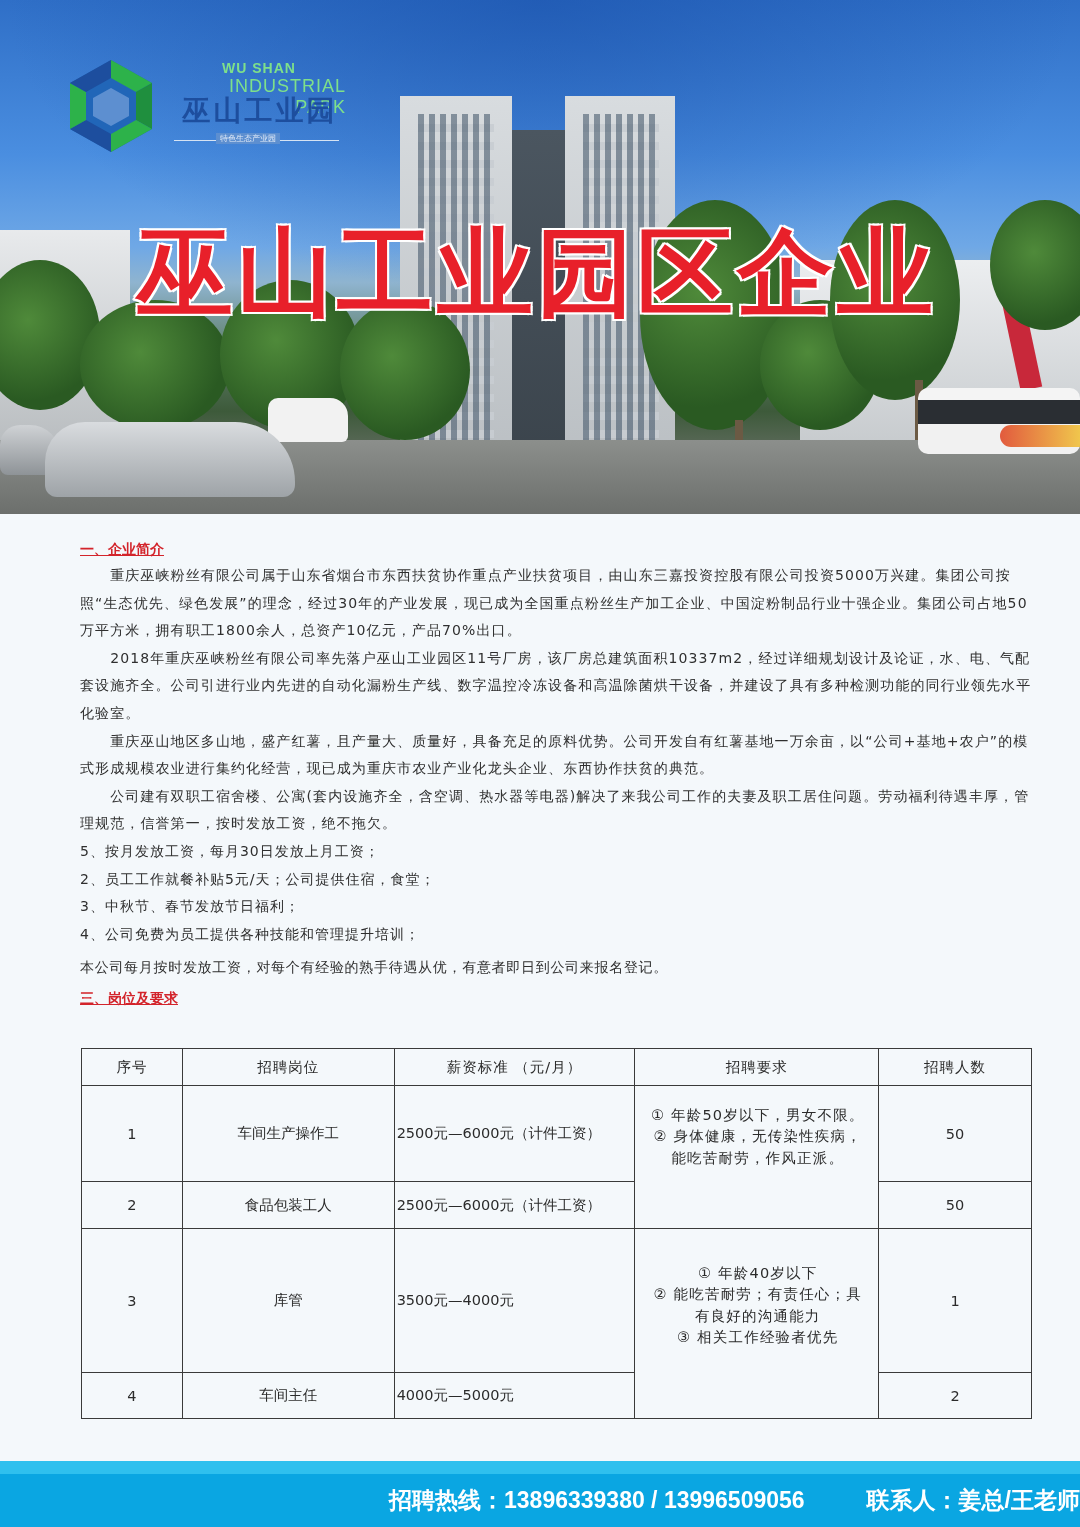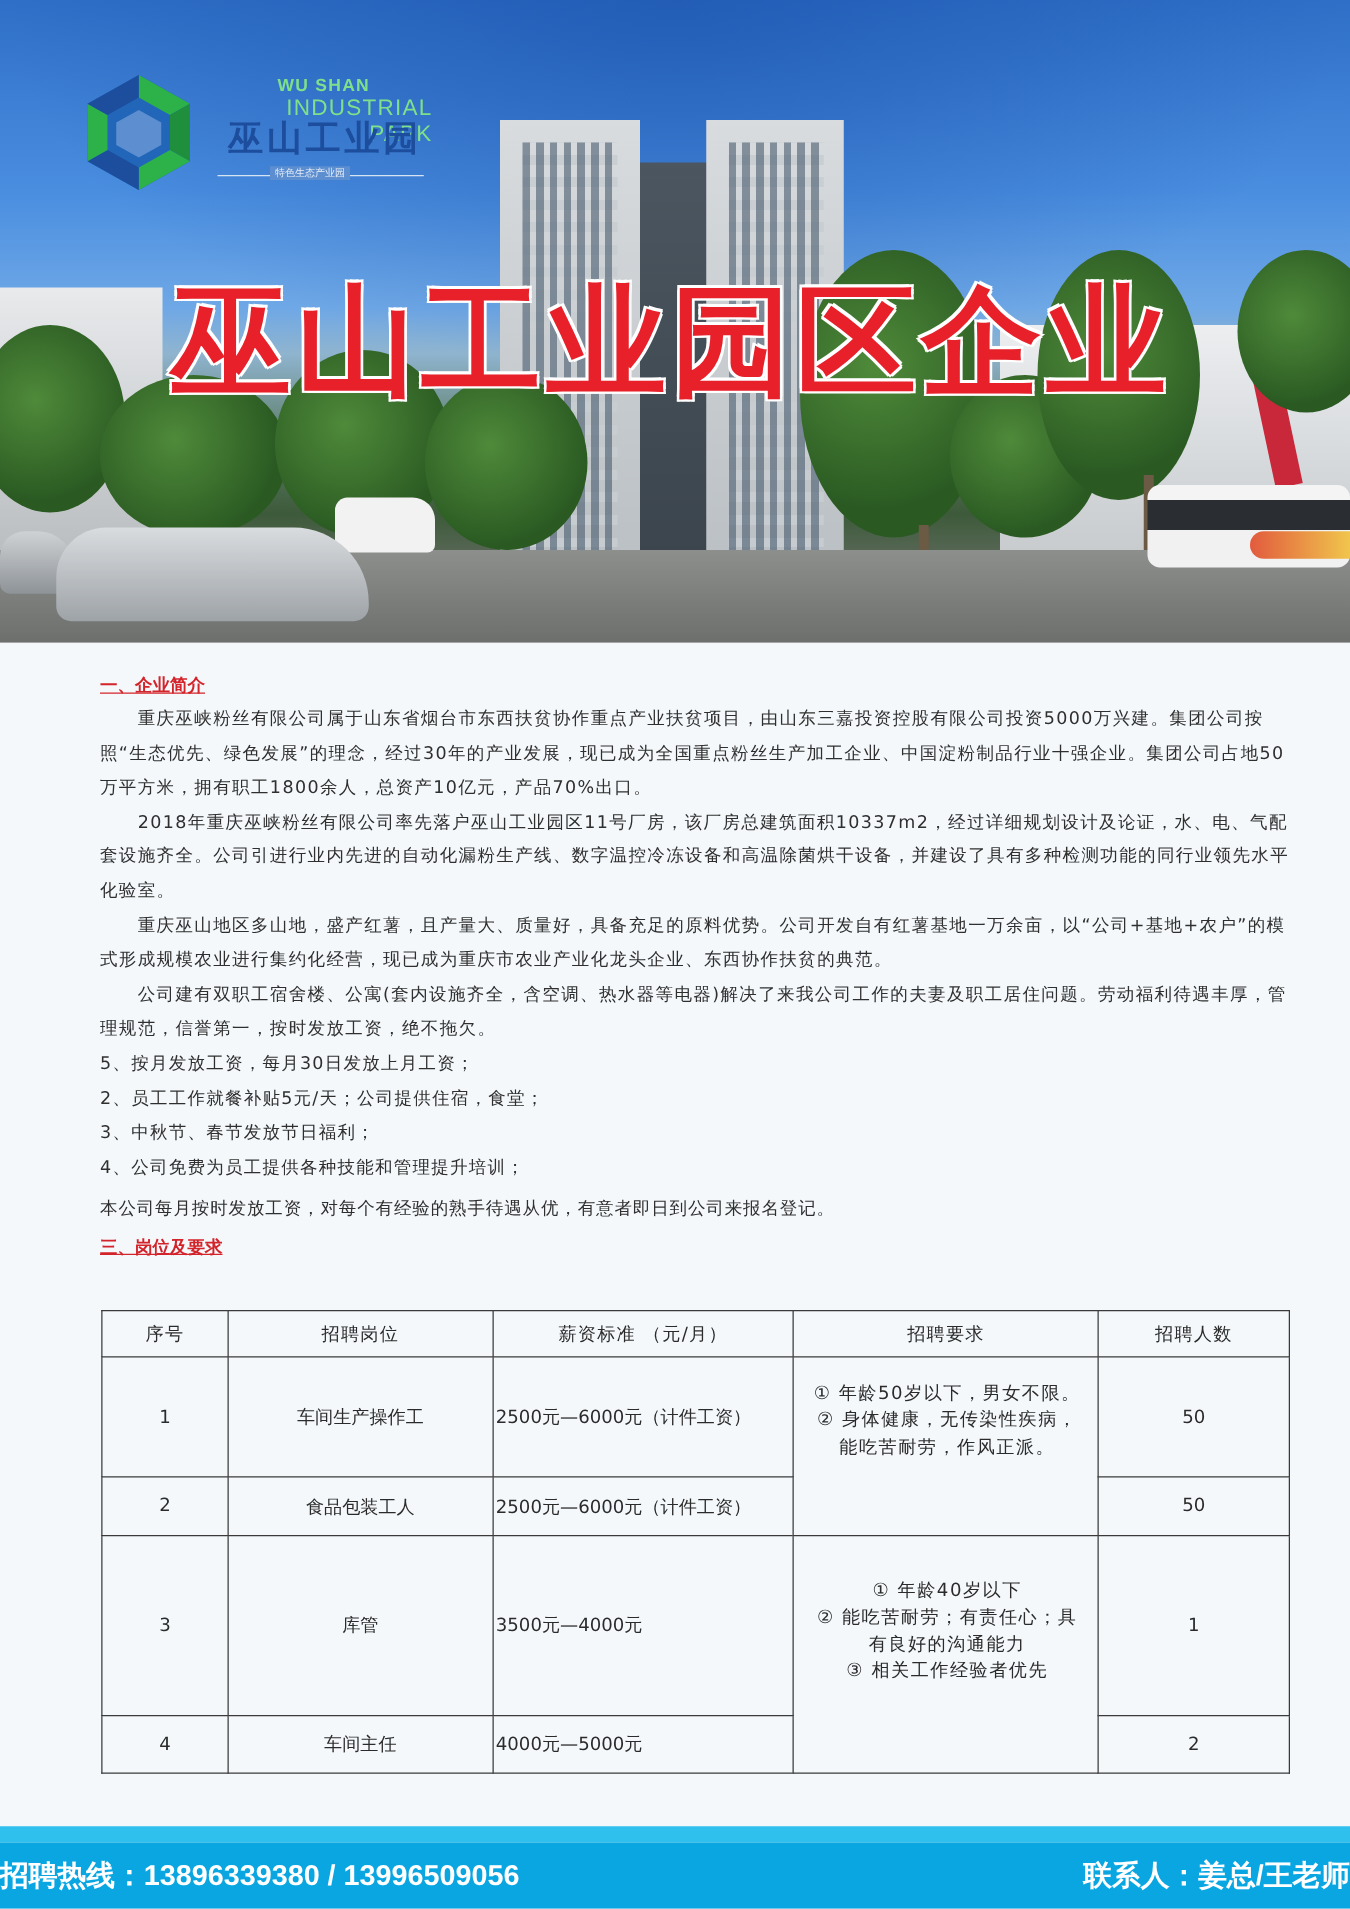--- a/index.html
+++ b/index.html
@@ -55,21 +55,21 @@
   table.jobs { position: absolute; left: 81px; top: 1048px; width: 951px; border-collapse: collapse; font-size: 14.5px; color: #2b2b2b; padding-left: 36px; }
   table.jobs td, table.jobs th { border: 1.6px solid #3a3a3a; font-weight: normal; }
   table.jobs th { height: 37px; text-align: center; letter-spacing: 1px; }
   table.jobs td.c { text-align: center; }
   table.jobs td.l { text-align: left; padding-left: 2px; }
   table.jobs td.req { text-align: center; padding-left: 2px; line-height: 21.5px; vertical-align: middle; letter-spacing: 1.2px; }
   .req-line { display: block; }
 
   
   .footer-top { position: absolute; left: 0; top: 1461px; width: 1080px; height: 13px; background: #2fc0ee; }
-  .footer { position: absolute; left: 0; top: 1474px; width: 1080px; height: 53px; background: #0aa6e2; display: flex; align-items: center; justify-content: space-between; color: #ffffff; font-weight: bold; font-size: 23px; font-family: "Liberation Sans", sans-serif; }
+  .footer { position: absolute; left: 0; top: 1474px; width: 1080px; height: 53px; background: #0aa6e2; display: flex; align-items: center; justify-content: flex-end; color: #ffffff; font-weight: bold; font-size: 23px; font-family: "Liberation Sans", sans-serif; }
   .footer .gap { display: inline-block; width: 62px; }
 </style>
 </head>
 <body>
 
 <div class="hero">
   <div class="sky-shade"></div>
   <div class="bldg left-w"></div>
   <div class="bldg right-w"></div>
   <div class="red-banner"></div>

